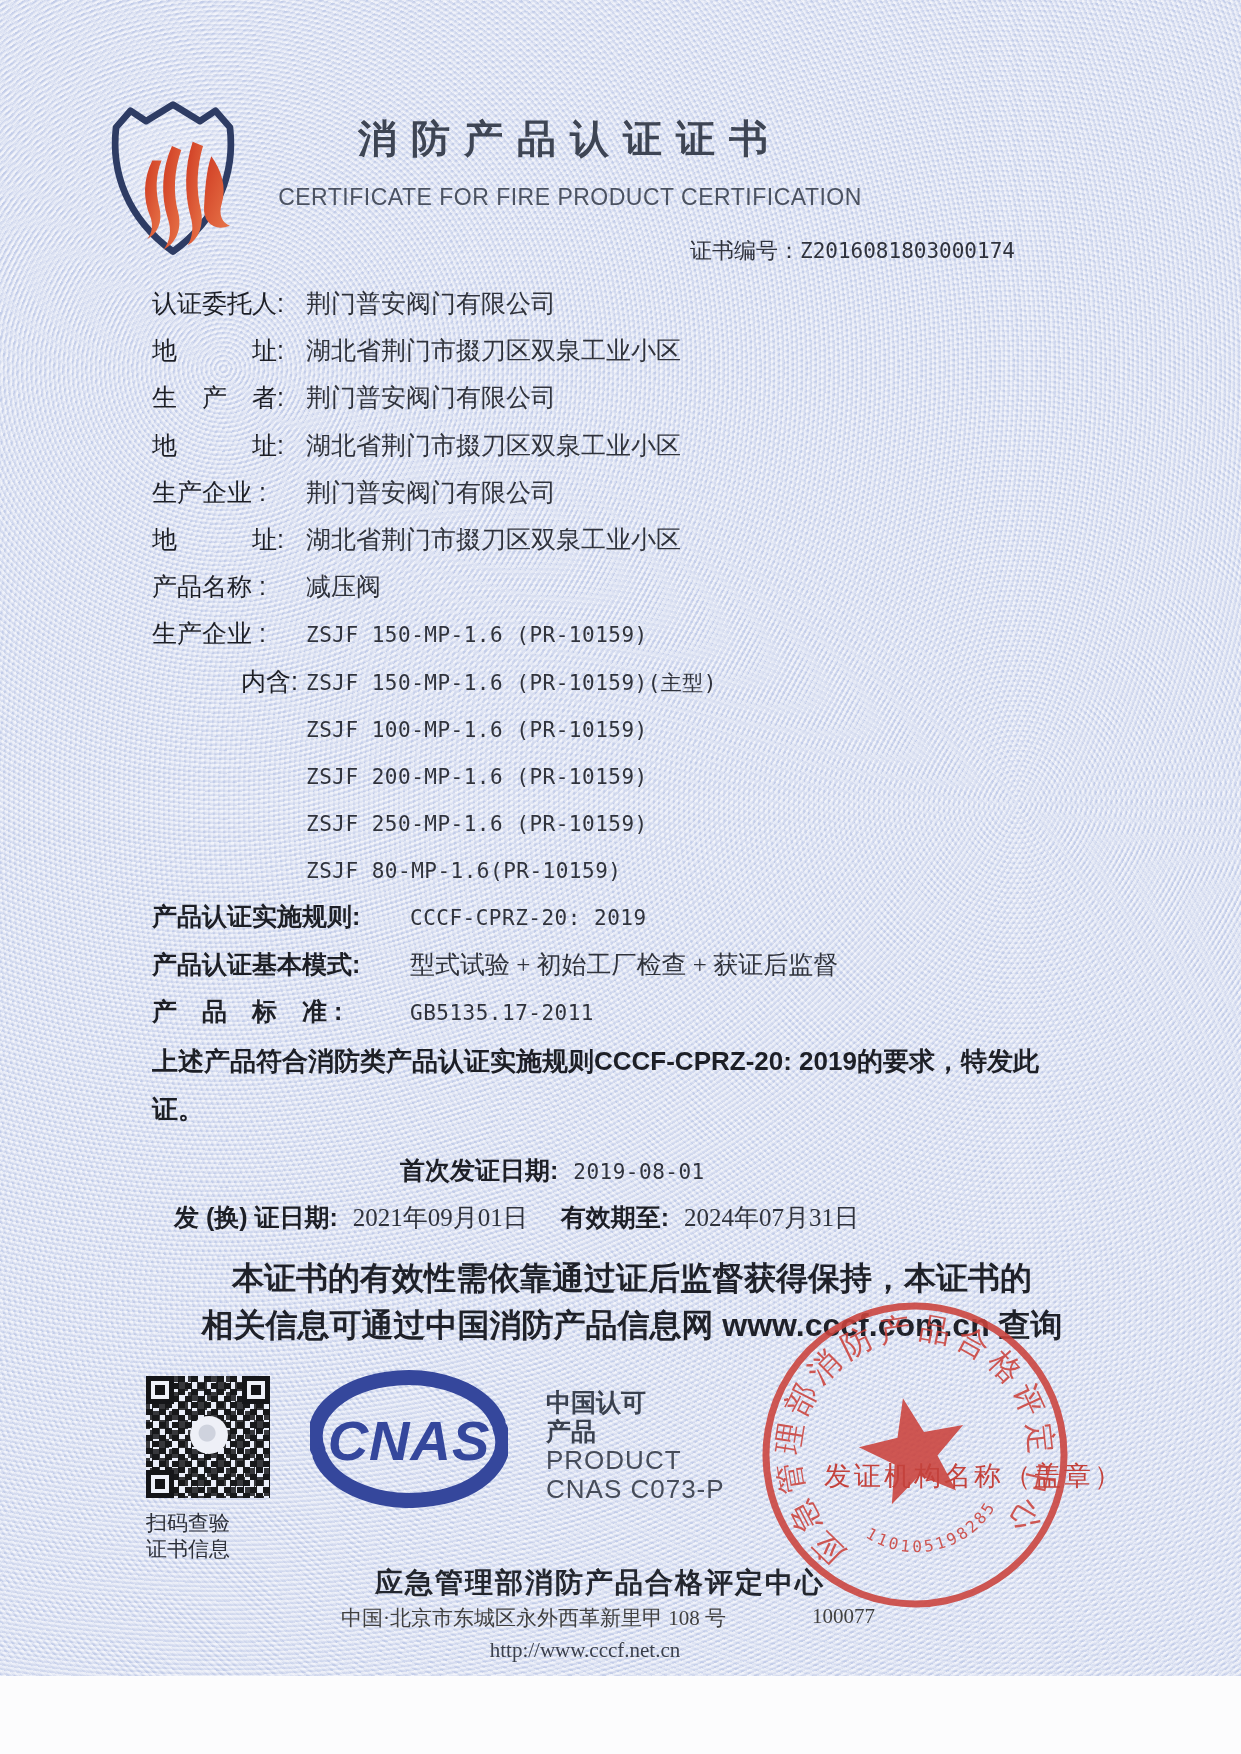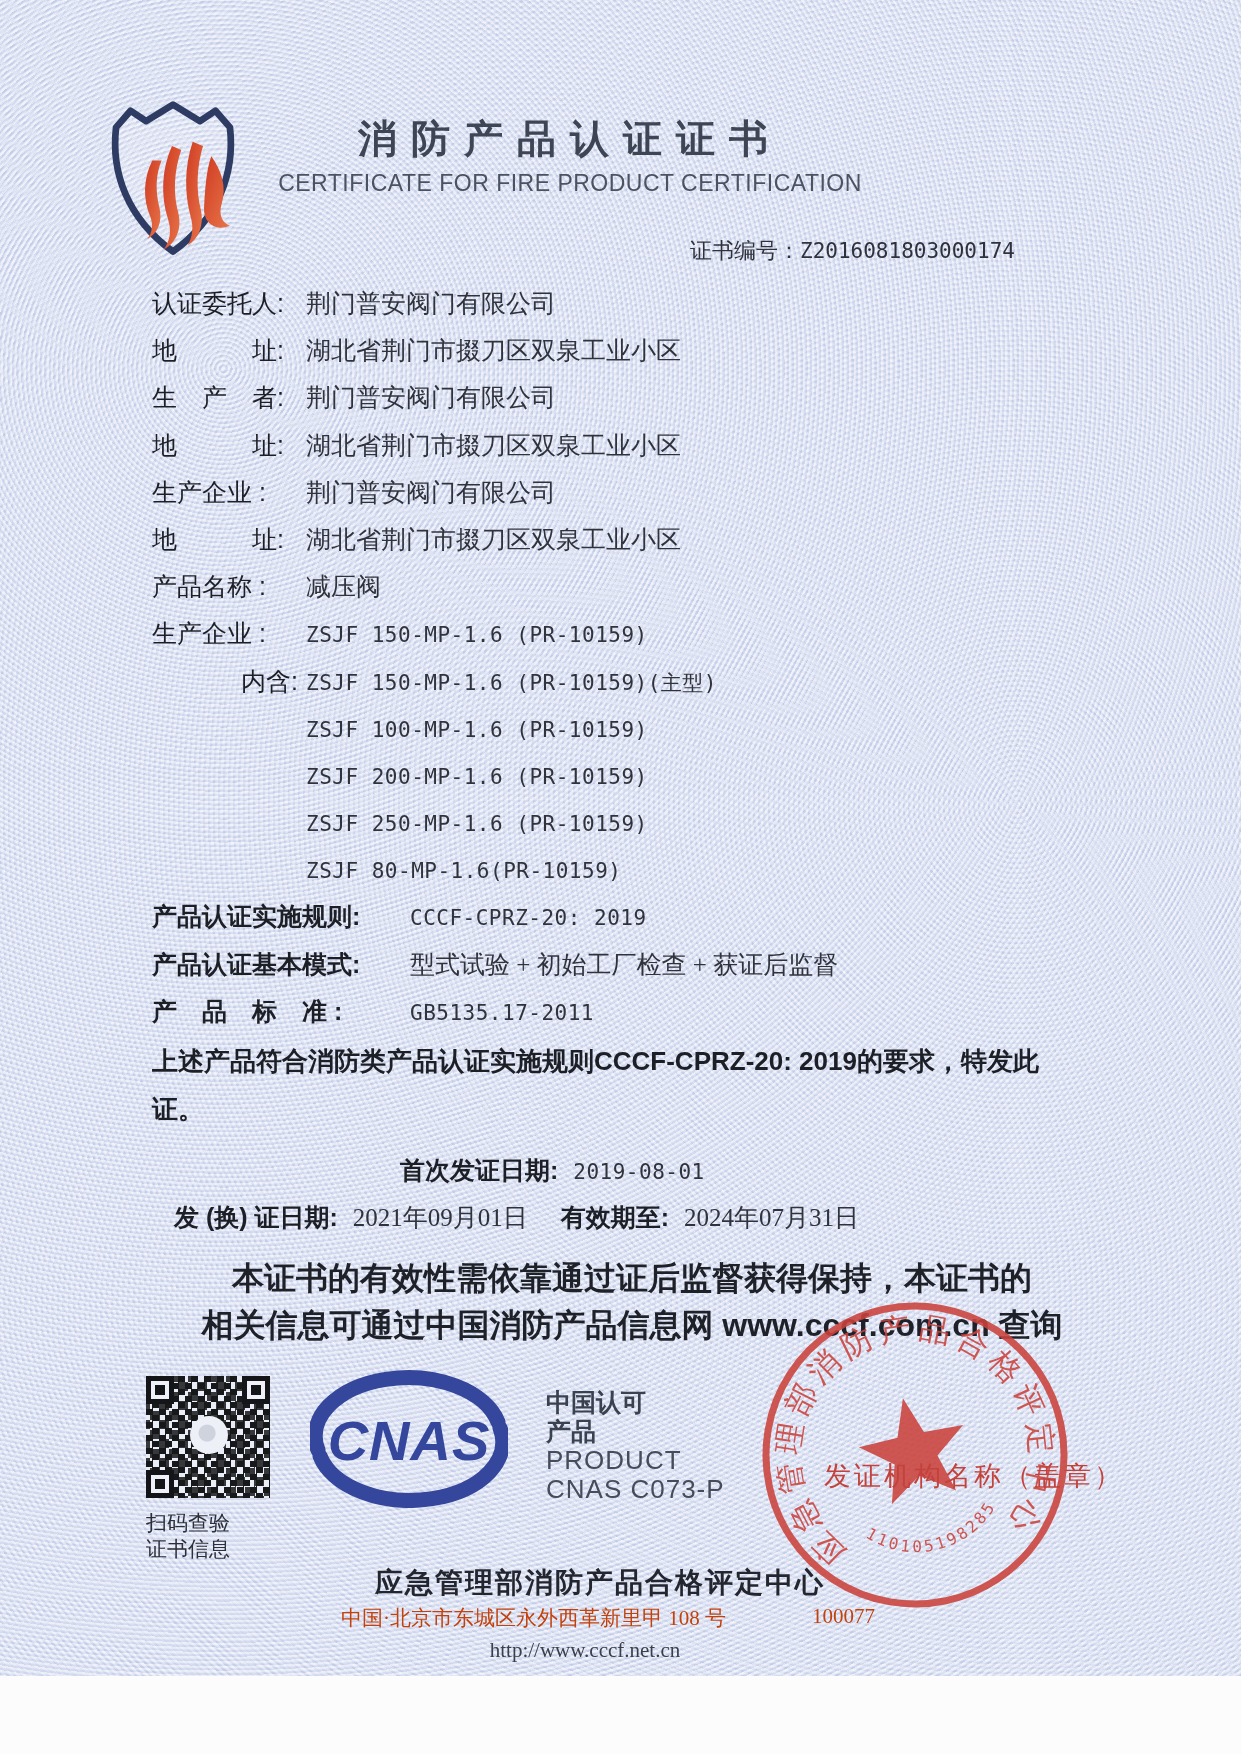--- a/index.html
+++ b/index.html
@@ -16,21 +16,21 @@
   .bottom-strip{position:absolute;left:0;top:1676px;width:1241px;height:78px;background:#fcfcfd;}
 
   .cjk{font-family:"Liberation Serif","DejaVu Serif",serif;margin-left:44px;}
   .mono{font-family:"DejaVu Sans Mono","Liberation Mono",monospace;font-size:21px;letter-spacing:.5px;}
 
   
   .logo{position:absolute;left:84px;top:88px;width:178px;height:176px;}
   .header-text{position:absolute;left:0;top:112px;width:1140px;text-align:center;}
   .title-cn{font-size:39px;font-weight:600;color:#3e4554;letter-spacing:14px;
             font-family:"Liberation Serif",serif;}
-  .title-en{margin-top:4px;font-size:23px;color:#4b5261;letter-spacing:.5px;font-weight:500;}
+  .title-en{margin-top:18px;font-size:23px;color:#4b5261;letter-spacing:.5px;font-weight:500;}
   .certno{position:absolute;left:646px;top:236px;font-size:22px;color:#2f323c;white-space:nowrap;}
   .certno .num{font-family:"DejaVu Sans Mono","Liberation Mono",monospace;font-size:21px;}
 
   
   .body{position:absolute;left:152px;top:280px;width:960px;color:#24262e;}
   .row{height:47.2px;line-height:47.2px;white-space:nowrap;font-size:25px;}
   .flabel{display:inline-block;width:146px;font-weight:normal;color:#1d1f26;vertical-align:top;}
   .flabel.tr{text-align:right;}
   .rlabel{display:inline-block;width:250px;font-weight:bold;color:#1d1f26;vertical-align:top;}
   .fval{margin-left:8px;color:#30333c;}
@@ -62,21 +62,21 @@
   .cnas-en{font-size:26px;font-weight:500;color:#464c59;letter-spacing:1px;}
 
   .stamp{position:absolute;left:748px;top:1288px;width:334px;height:334px;
          transform:rotate(-12deg);opacity:.88;z-index:2;}
   .stamp-note{position:absolute;left:824px;top:1458px;z-index:3;font-size:27px;color:#c4423c;
               letter-spacing:3px;font-family:"Liberation Serif",serif;white-space:nowrap;}
 
   .footer-org{position:absolute;left:0;top:1564px;width:1200px;text-align:center;
               font-size:28px;font-weight:bold;color:#23262e;letter-spacing:2px;z-index:1;}
   .footer-addr{position:absolute;left:0;top:1604px;width:1216px;display:flex;justify-content:center;
-               gap:86px;font-size:21px;color:#c2410c;font-family:"Liberation Serif",serif;z-index:1;}
+               gap:86px;font-size:21px;color:#404040;font-family:"Liberation Serif",serif;z-index:1;}
   .footer-url{position:absolute;left:0;top:1638px;width:1170px;text-align:center;
               font-size:21px;color:#3a3f4b;font-family:"Liberation Serif",serif;z-index:1;}
 </style>
 </head>
 <body>
 
 <div class="page">
   <div class="guilloche"></div>
 
   <svg class="logo" viewBox="0 0 150 170">

